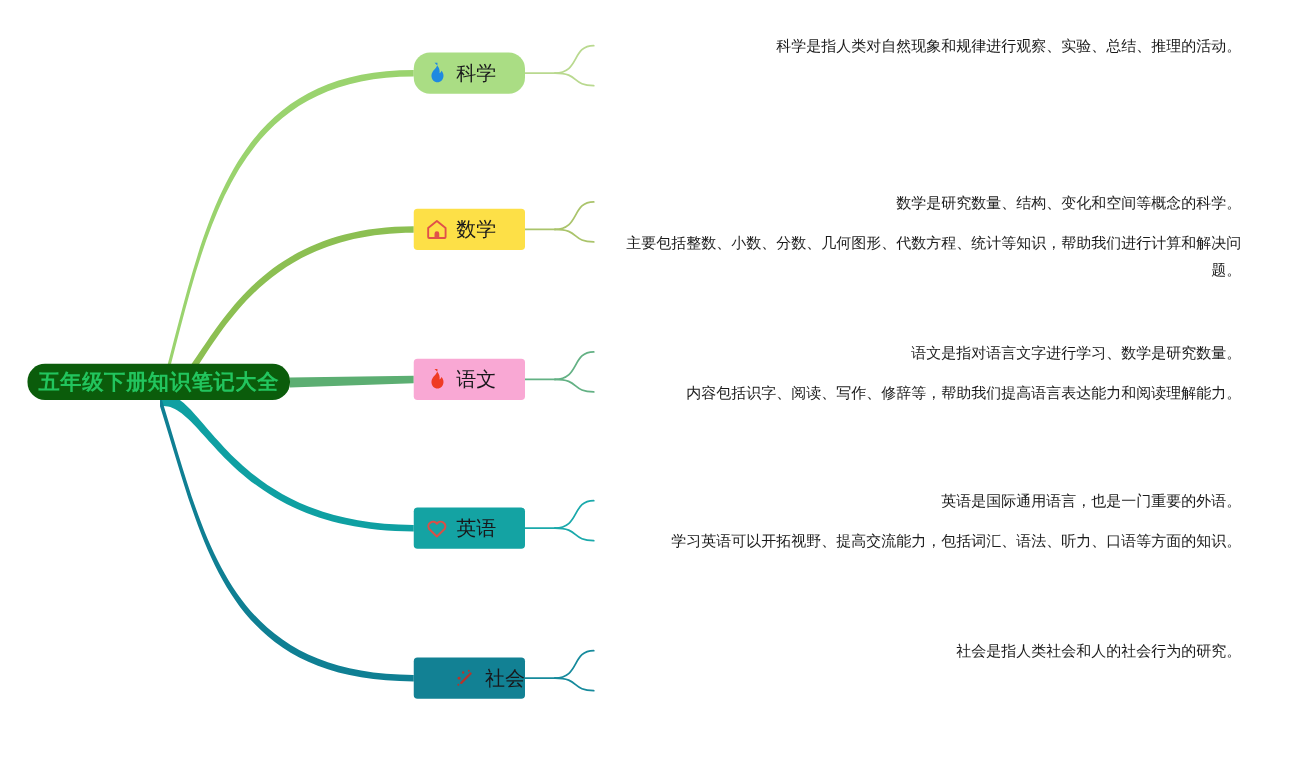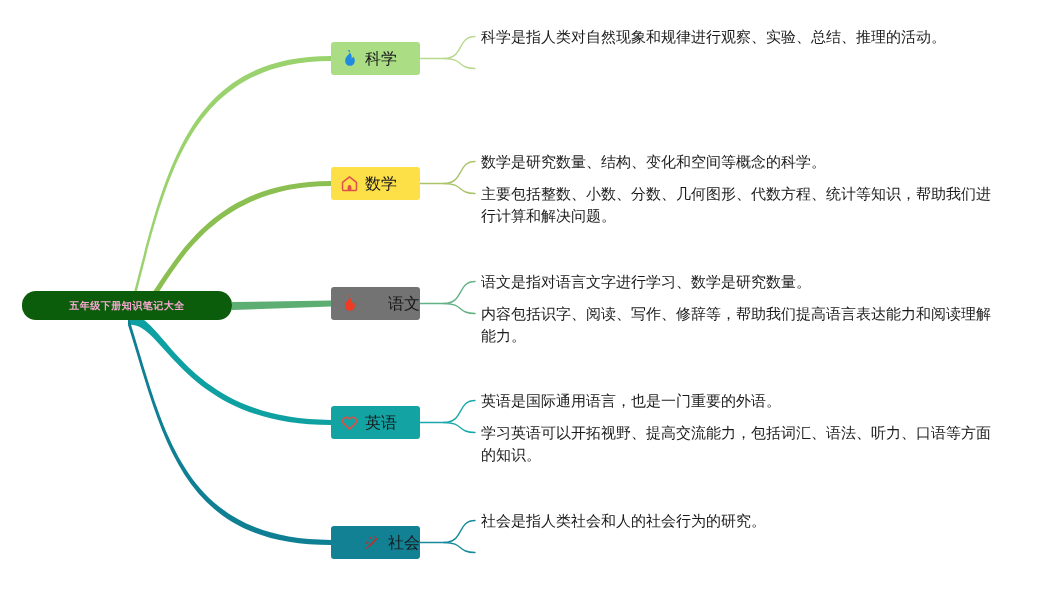--- a/index.html
+++ b/index.html
@@ -41,23 +41,23 @@
     width: 210px;
     height: 29px;
     border-radius: 14px;
     background: #0b5c0b;
     display: flex;
     align-items: center;
     justify-content: center;
     box-sizing: border-box;
   }
   .root-label {
-    font-size: 10px;
+    font-size: 17px;
     font-weight: bold;
-    color: #f9a8d4;
+    color: #22c55e;
     letter-spacing: 0.5px;
     white-space: nowrap;
     line-height: 1;
   }
 
   
   .branch-node {
     position: absolute;
     left: 331px;
     width: 89px;
@@ -86,25 +86,26 @@
     font-family: "DejaVu Sans", "Liberation Sans", sans-serif;
   }
 
   
   .leaf-group {
     position: absolute;
     left: 481px;
     width: 512px;
   }
   .leaf-line {
-    font-size: 15px;
+    font-size: 12px;
     line-height: 22px;
     color: #1b1b1b;
     font-family: "DejaVu Sans", "Liberation Sans", sans-serif;
     margin: 0 0 10px 0;
+    text-align: right;
   }
   .leaf-line:last-child { margin-bottom: 0; }
 </style>
 </head>
 <body>
 
 <div id="mindmap">
 
   <svg id="connectors" viewBox="0 0 1045 610" width="1045" height="610" xmlns="http://www.w3.org/2000/svg">
       <path d="M128 315 C164 181.5 181 55.9 331 55.9 L331 61.1 C181 61.1 164 191.5 128 325 Z" fill="#9ad36e"></path>
@@ -127,21 +128,21 @@
       <path d="M420 542.5 L444 542.5" fill="none" stroke="#168a9c" stroke-width="1.4" stroke-linecap="round"></path>
       <path d="M444 542.5 C464 542.5 457 520.5 475 520.5" fill="none" stroke="#168a9c" stroke-width="1.4" stroke-linecap="round"></path>
       <path d="M444 542.5 C464 542.5 457 552.5 475 552.5" fill="none" stroke="#168a9c" stroke-width="1.4" stroke-linecap="round"></path>
     </svg>
 
   <div class="root-node">
     <span class="root-label">五年级下册知识笔记大全</span>
   </div>
 
   <div id="branch-host">
-      <div class="branch-node" style="top: 42px; background: rgb(170, 221, 132);">
+      <div class="branch-node" style="top: 42px; background: rgb(170, 221, 132); border-radius: 13px;">
         <span class="branch-icon">
           <svg width="19" height="19" viewBox="0 0 24 24" aria-hidden="true">
             <path fill="#1f8ae0" d="M12.6 1.6c.3 3.1-1.1 4.6-2.6 6.2C8.3 9.6 6.5 11.5 6.5 14.7c0 3.7 2.8 6.6 6.1 6.6s6.1-2.9 6.1-6.6c0-2.2-.9-3.6-2-5.1-.4 1.1-1.1 1.9-2 2.4.5-2.6-.3-5.3-2.1-7.4-.9-1.1-2-2-3-3z"></path>
           </svg>
         </span>
         <span class="branch-label">科学</span>
       </div>
       <div class="leaf-group" style="top: 25.5px;">
         <p class="leaf-line">科学是指人类对自然现象和规律进行观察、实验、总结、推理的活动。</p>
       </div>
@@ -151,21 +152,21 @@
             <path fill="none" stroke="#e0504a" stroke-width="1.9" stroke-linejoin="round" d="M3.2 10.6 12 3.6l8.8 7v9.1a1 1 0 0 1-1 1H4.2a1 1 0 0 1-1-1z"></path>
             <path fill="#e0504a" d="M9.6 20.7v-4.4a2.4 2.4 0 0 1 4.8 0v4.4z"></path>
           </svg>
         </span>
         <span class="branch-label">数学</span>
       </div>
       <div class="leaf-group" style="top: 150.5px;">
         <p class="leaf-line">数学是研究数量、结构、变化和空间等概念的科学。</p>
         <p class="leaf-line">主要包括整数、小数、分数、几何图形、代数方程、统计等知识，帮助我们进行计算和解决问题。</p>
       </div>
-      <div class="branch-node" style="top: 287px; background: #737373; justify-content: space-between;">
+      <div class="branch-node" style="top: 287px; background: #f9a8d4;">
         <span class="branch-icon">
           <svg width="19" height="19" viewBox="0 0 24 24" aria-hidden="true">
             <path fill="#ef3b24" d="M12.6 1.6c.3 3.1-1.1 4.6-2.6 6.2C8.3 9.6 6.5 11.5 6.5 14.7c0 3.7 2.8 6.6 6.1 6.6s6.1-2.9 6.1-6.6c0-2.2-.9-3.6-2-5.1-.4 1.1-1.1 1.9-2 2.4.5-2.6-.3-5.3-2.1-7.4-.9-1.1-2-2-3-3z"></path>
           </svg>
         </span>
         <span class="branch-label">语文</span>
       </div>
       <div class="leaf-group" style="top: 270.5px;">
         <p class="leaf-line">语文是指对语言文字进行学习、数学是研究数量。</p>
         <p class="leaf-line">内容包括识字、阅读、写作、修辞等，帮助我们提高语言表达能力和阅读理解能力。</p>

